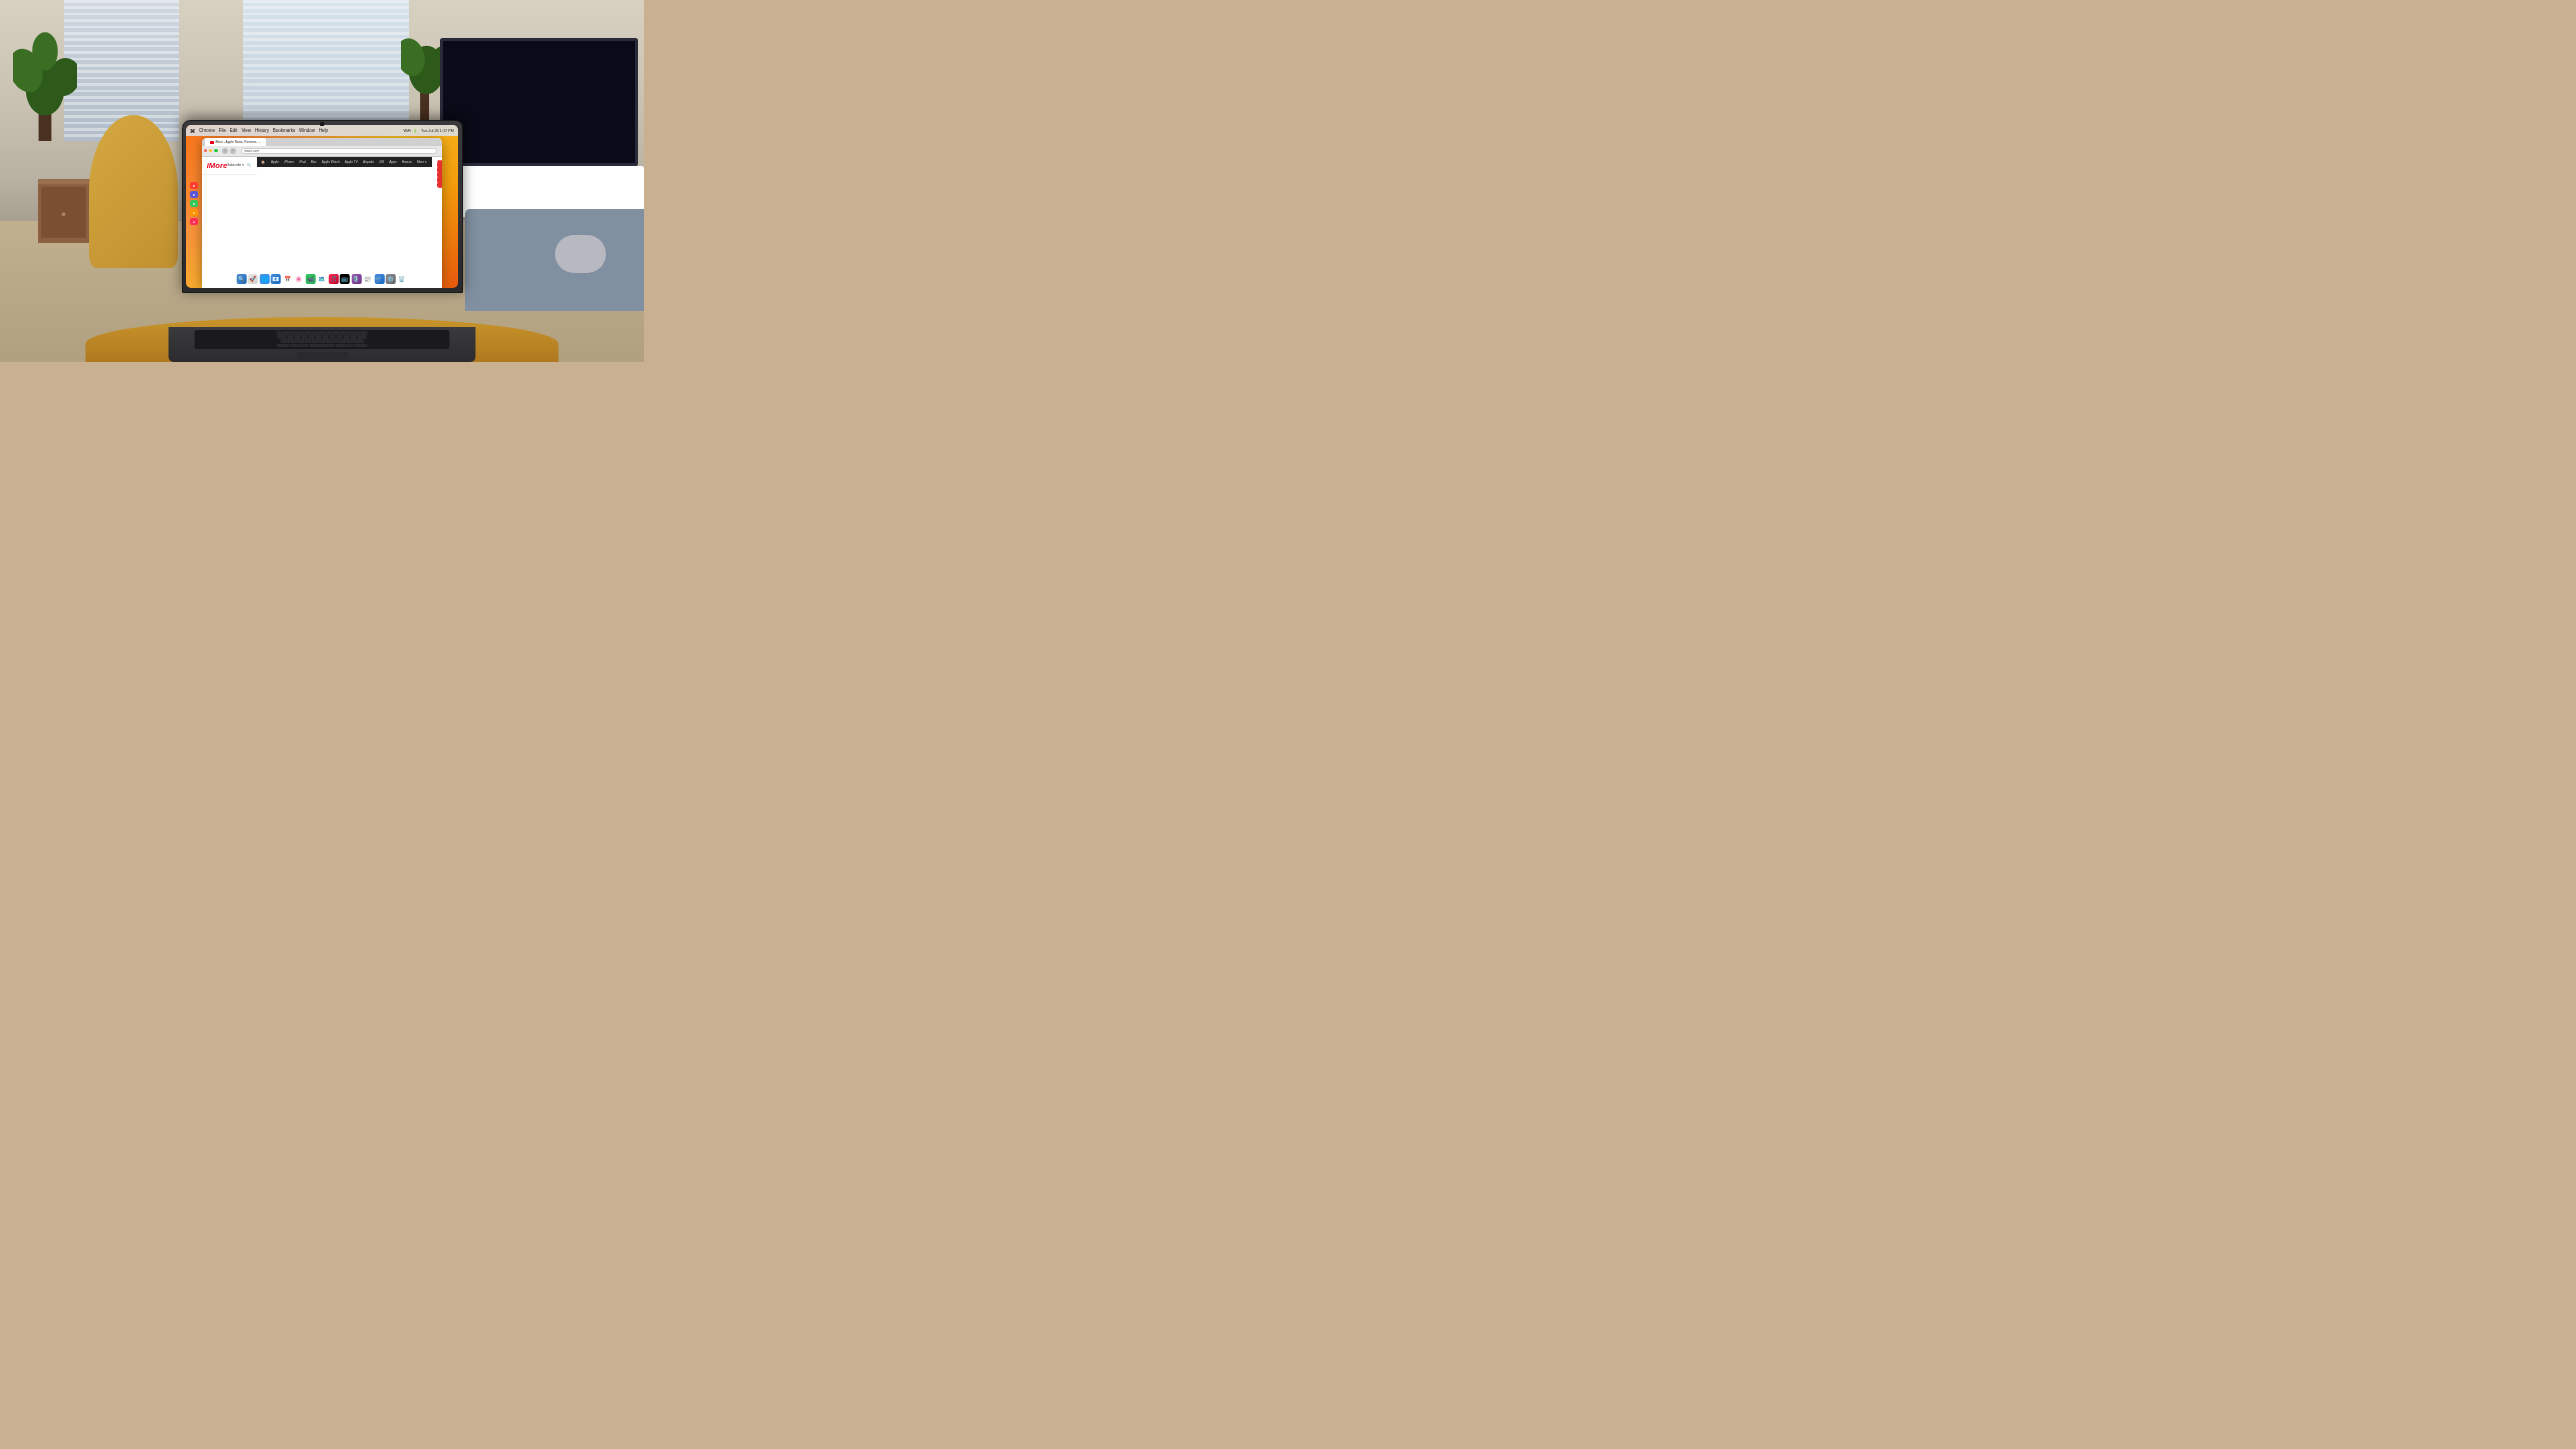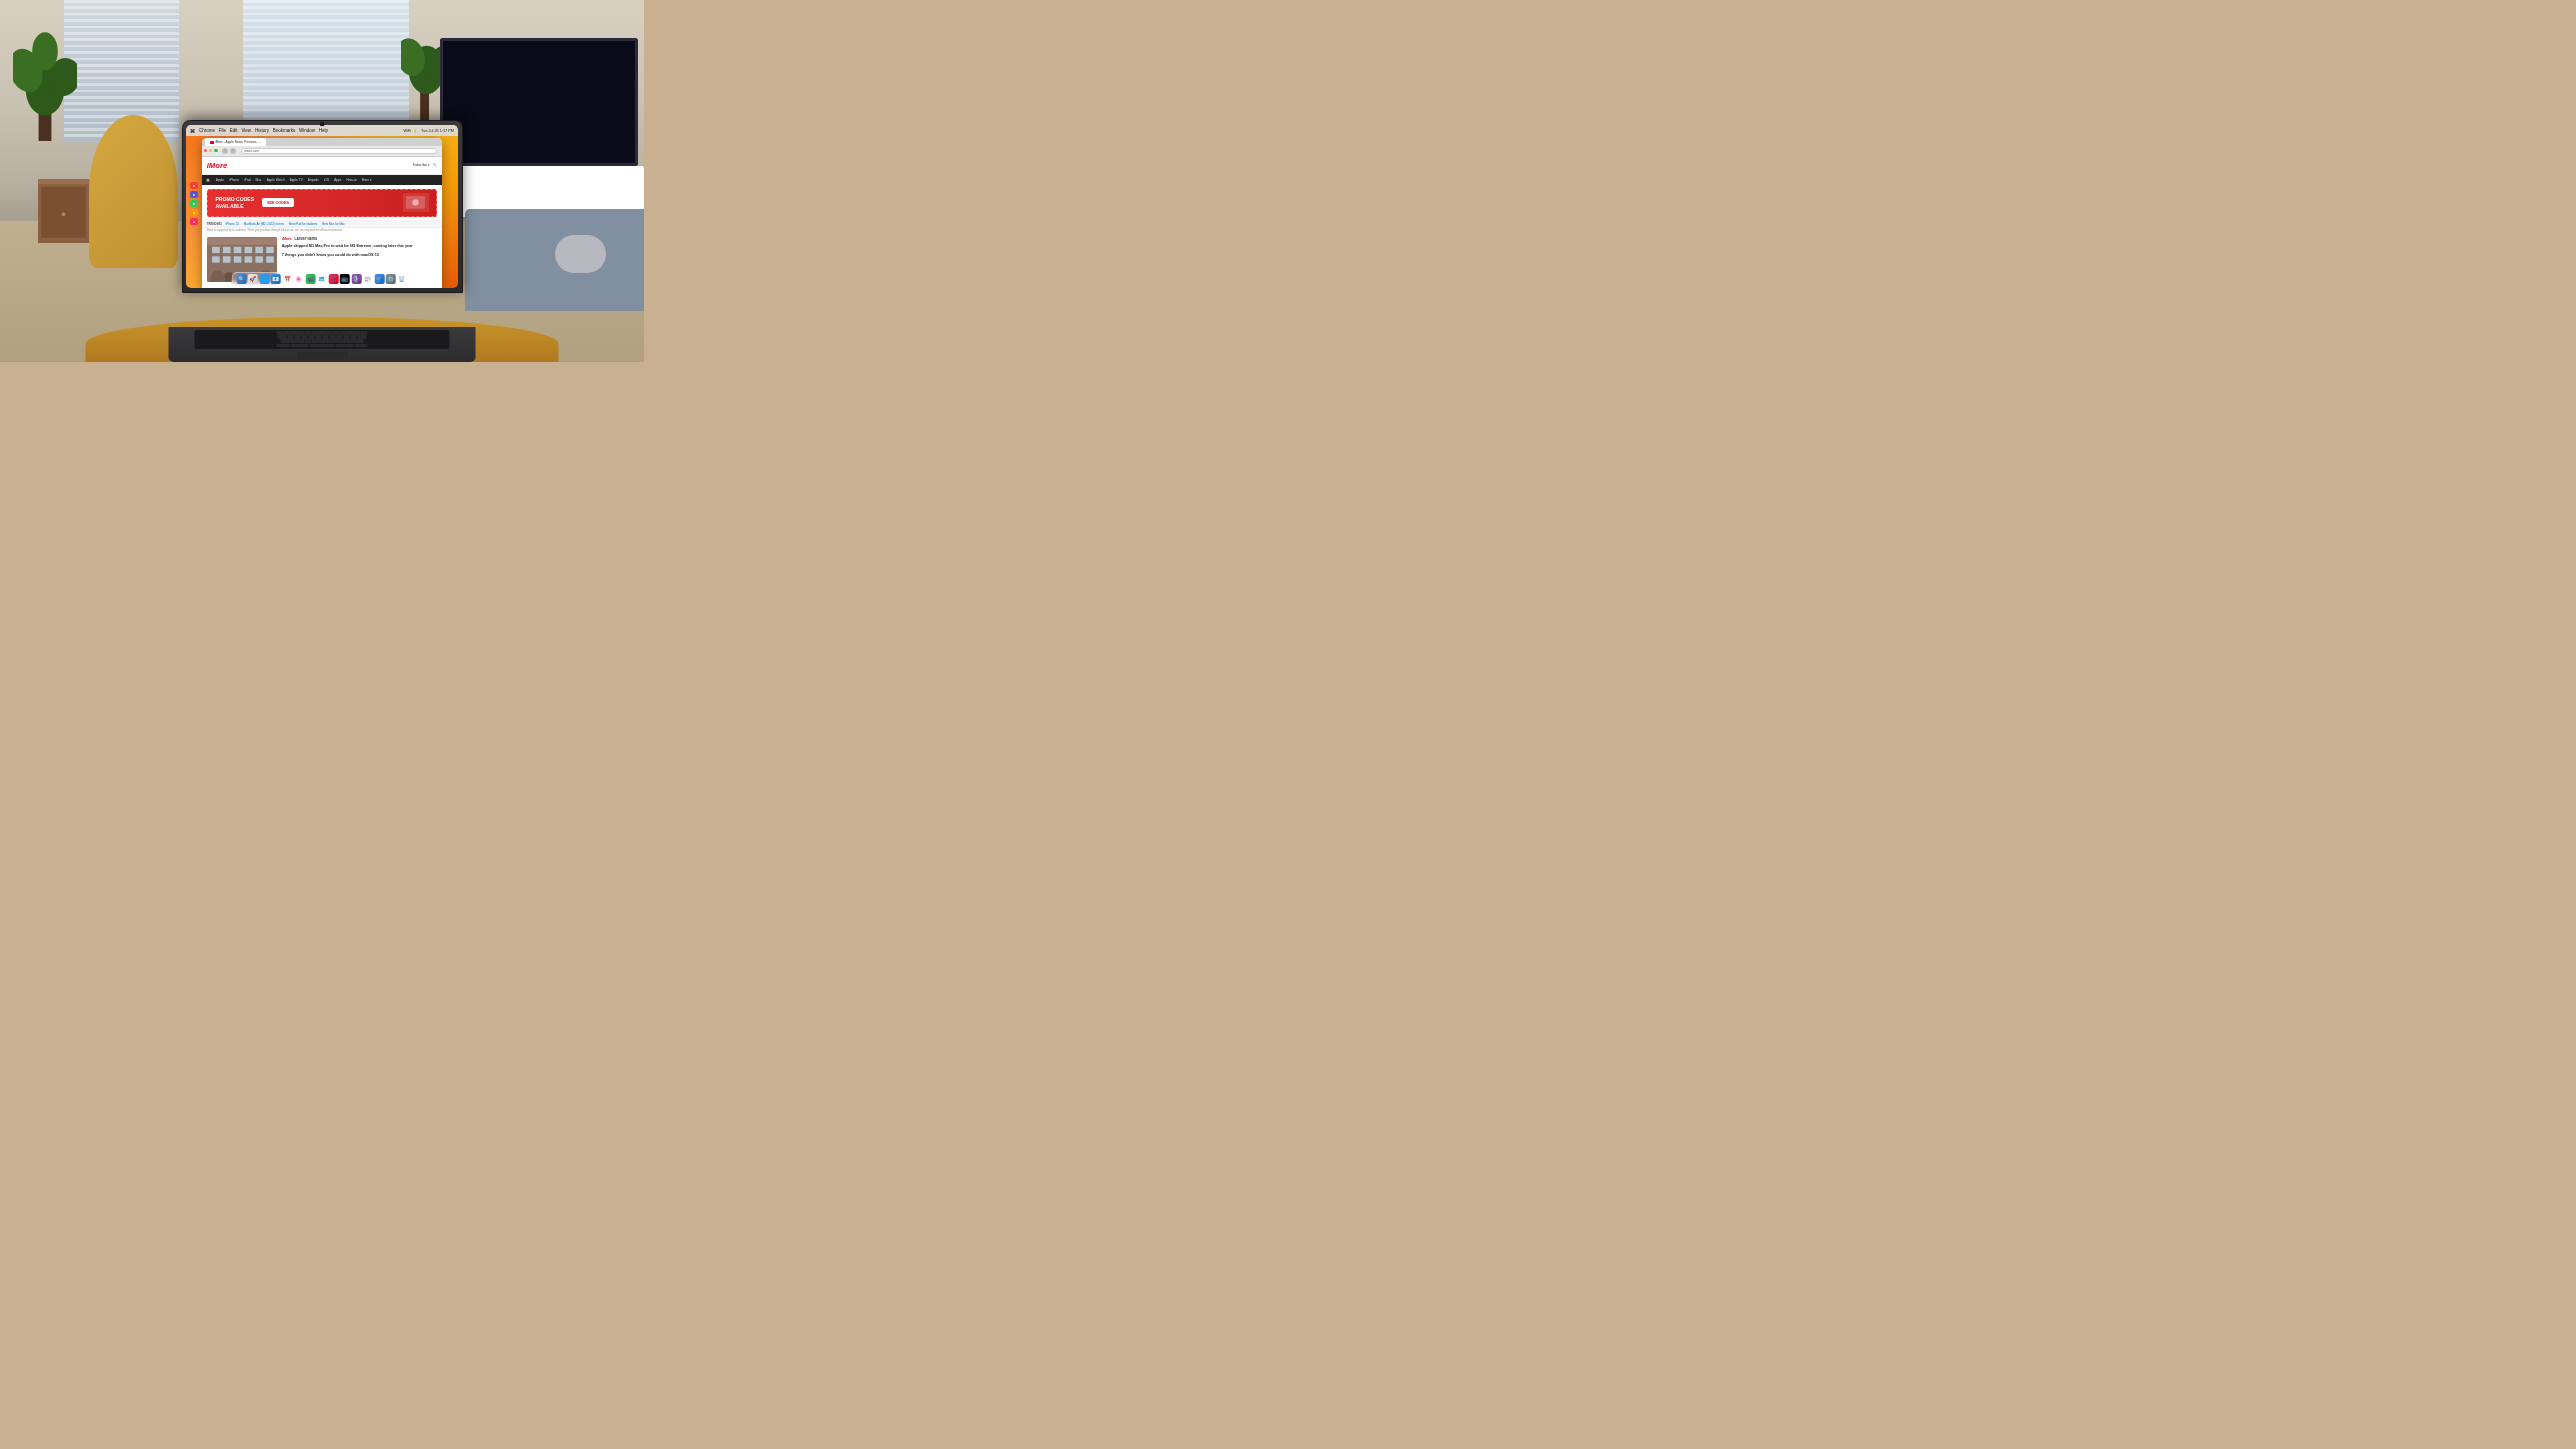--- a/index.html
+++ b/index.html
@@ -278,21 +278,21 @@
       display: flex;
       align-items: center;
       padding: 0 2.6px;
     }
 
     
     .imore-content {
       flex: 1;
       overflow: hidden;
       display: flex;
-      flex-direction: column;
+      flex-direction: row;
       background: white;
     }
 
     
     .imore-header {
       height: 18px;
       background: white;
       border-bottom: 0.6px solid #eee;
       display: flex;
       align-items: center;

